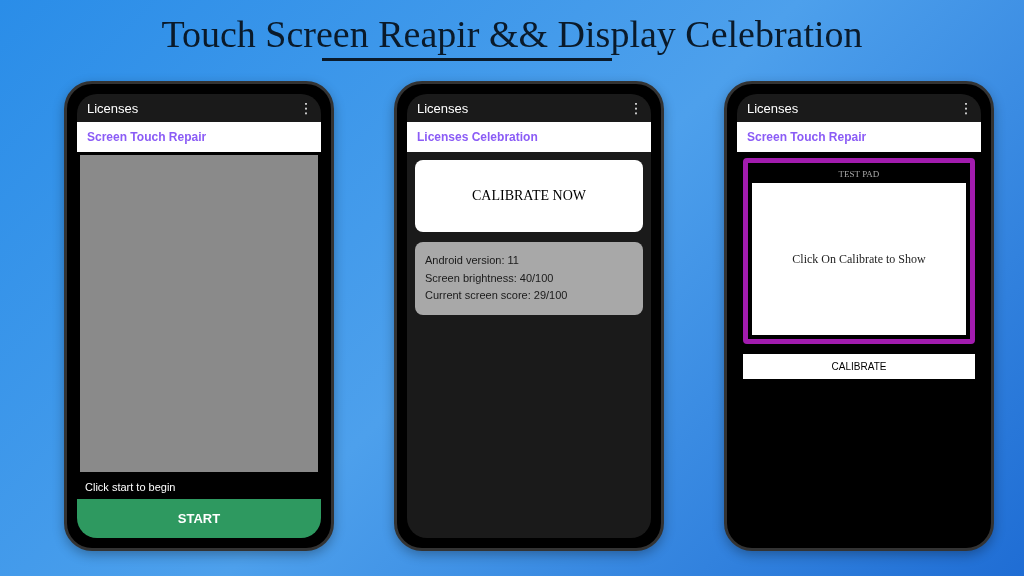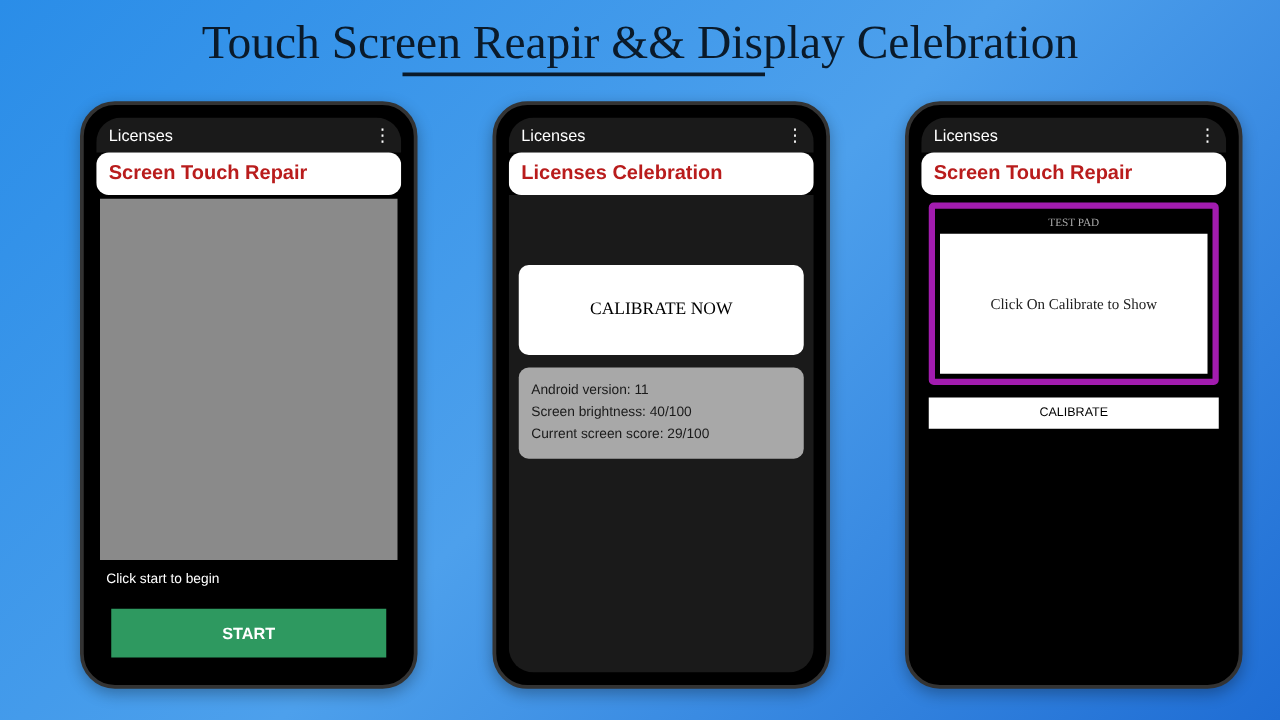--- a/index.html
+++ b/index.html
@@ -61,26 +61,25 @@
       justify-content: space-between;
       align-items: center;
     }
     .menu-dots {
       font-size: 14px;
       letter-spacing: -2px;
       cursor: pointer;
     }
     .app-header {
       background: #fff;
-      color: #b91c1c;
+      color: #8b5cf6;
       padding: 8px 10px;
-      font-size: 16px;
+      font-size: 12px;
       font-weight: bold;
       font-family: Arial, sans-serif;
-      border-radius: 10px;
     }
     .content-area {
       flex: 1;
       display: flex;
       flex-direction: column;
     }
     
     .gray-area {
       flex: 1;
       background: #8a8a8a;
@@ -90,21 +89,21 @@
       color: #fff;
       font-size: 11px;
       padding: 6px 8px;
       font-family: Arial, sans-serif;
     }
     .start-button {
       background: #2e9960;
       color: #fff;
       text-align: center;
       padding: 12px;
-      margin: 12px;
+      margin: 0;
       font-family: Arial, sans-serif;
       font-size: 13px;
       font-weight: bold;
       cursor: pointer;
     }
     
     .phone2-content {
       background: #1a1a1a;
       flex: 1;
       padding: 8px;
@@ -114,21 +113,20 @@
     }
     .calibrate-button {
       background: #fff;
       color: #000;
       text-align: center;
       padding: 28px 10px;
       border-radius: 8px;
       font-family: Georgia, serif;
       font-size: 14px;
       cursor: pointer;
-      margin-top: 48px;
     }
     .info-card {
       background: #a8a8a8;
       border-radius: 8px;
       padding: 10px;
       font-family: Arial, sans-serif;
       font-size: 11px;
       color: #1a1a1a;
       line-height: 1.6;
     }
@@ -150,21 +148,21 @@
     }
     .test-pad-label {
       color: #aaa;
       text-align: center;
       font-size: 9px;
       font-family: Georgia, serif;
       padding: 2px 0 4px;
     }
     .test-pad-area {
       background: #fff;
-      height: 112px;
+      height: 152px;
       display: flex;
       align-items: center;
       justify-content: center;
       font-family: Georgia, serif;
       font-size: 12px;
       color: #222;
     }
     .calibrate-bar {
       background: #fff;
       color: #000;

